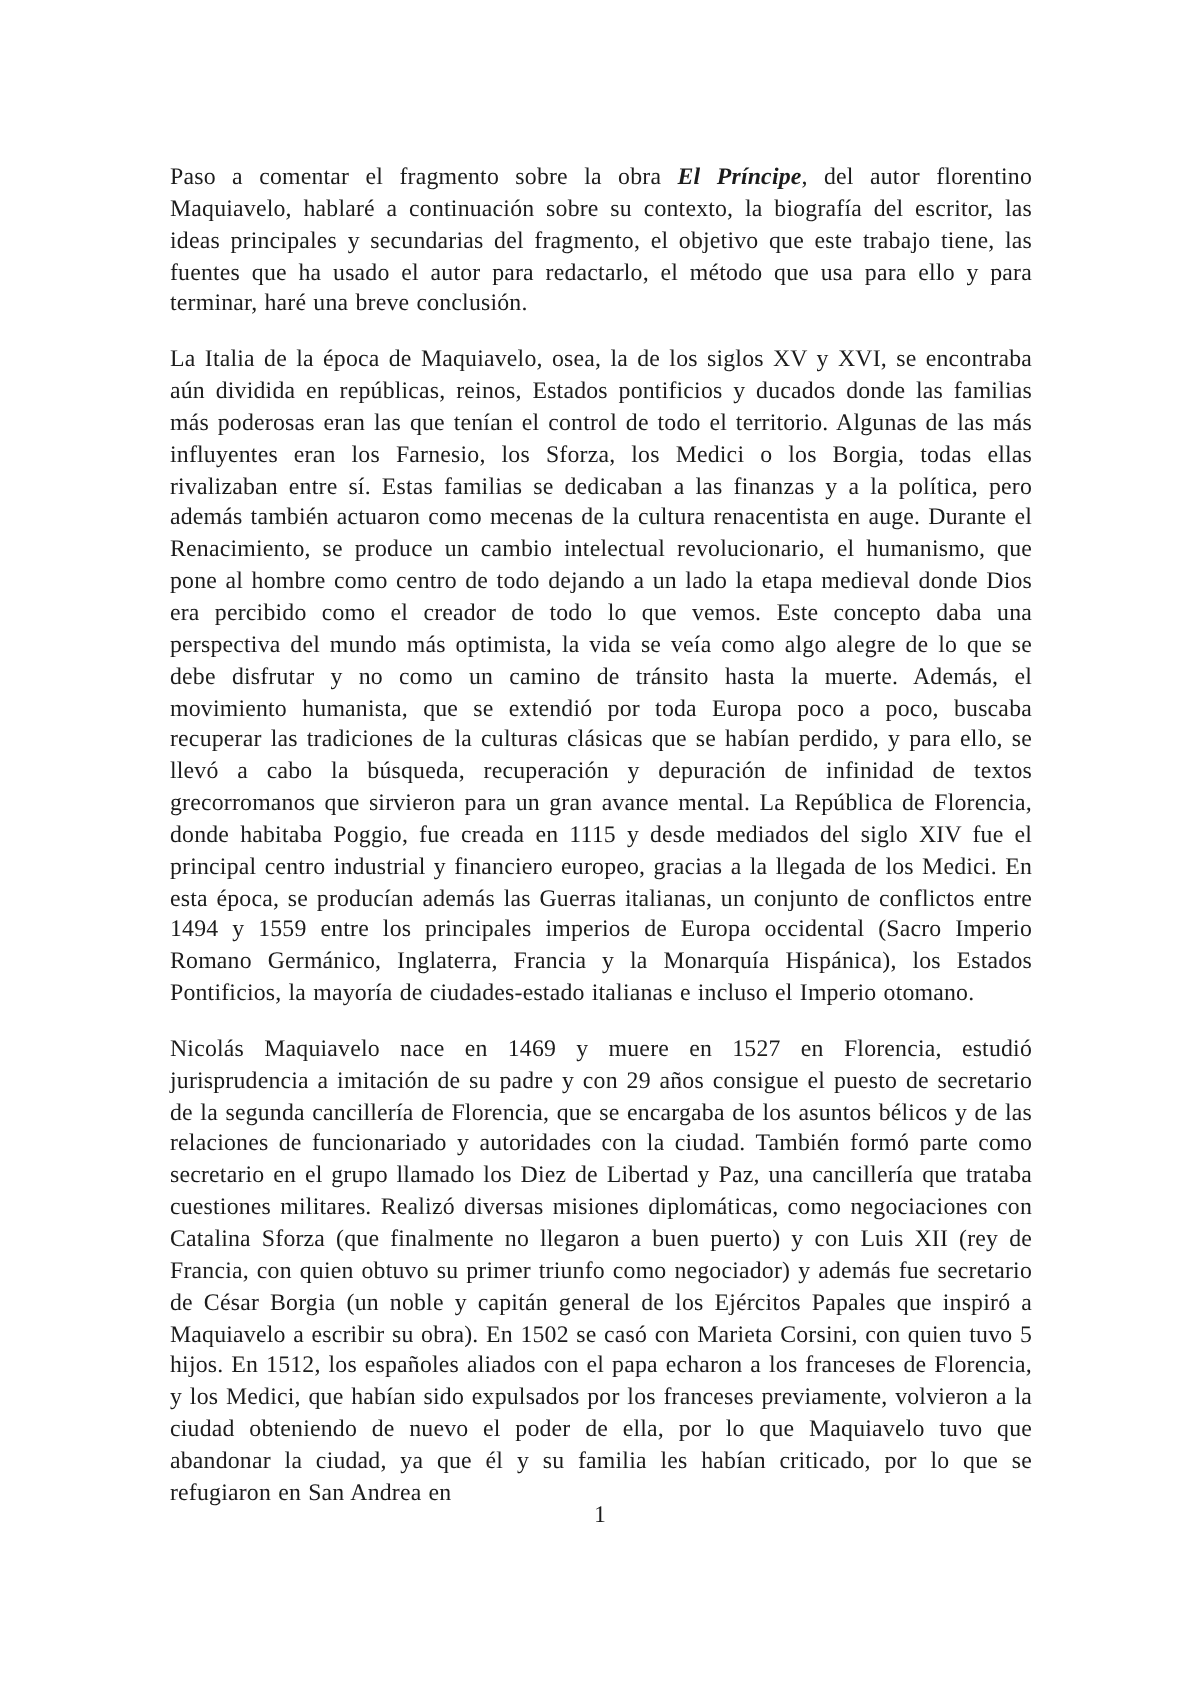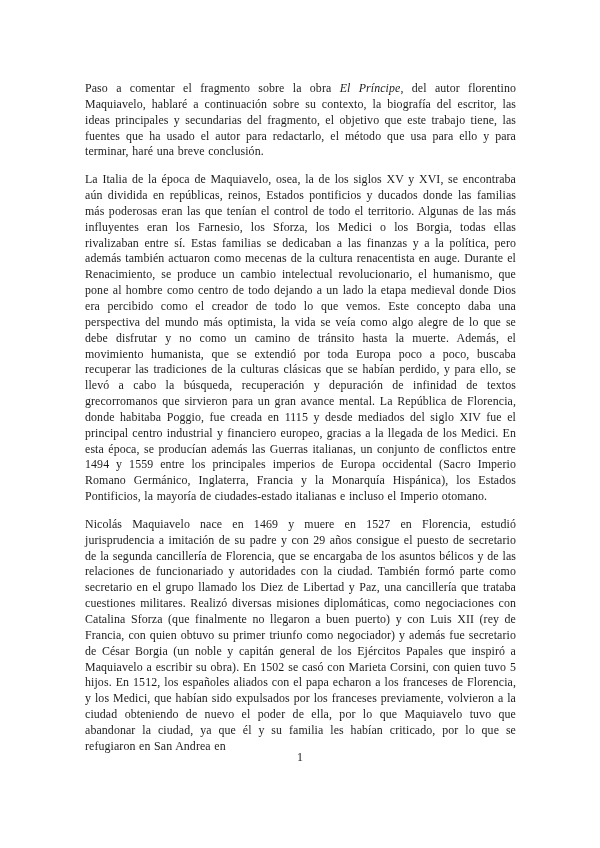--- a/index.html
+++ b/index.html
@@ -32,20 +32,21 @@
     margin: 0 0 12px 0;
     font-size: 11.9px;
     line-height: 15.85px;
     color: #1c1c1c;
     text-align: justify;
     letter-spacing: 0.1px;
     word-spacing: 0.5px;
   }
   .para em {
     font-style: italic;
+    font-weight: bold;
   }
   .page-number {
     position: absolute;
     left: 0;
     top: 750px;
     width: 600px;
     text-align: center;
     font-size: 11.9px;
     color: #1c1c1c;
     font-family: "Liberation Serif", serif;

